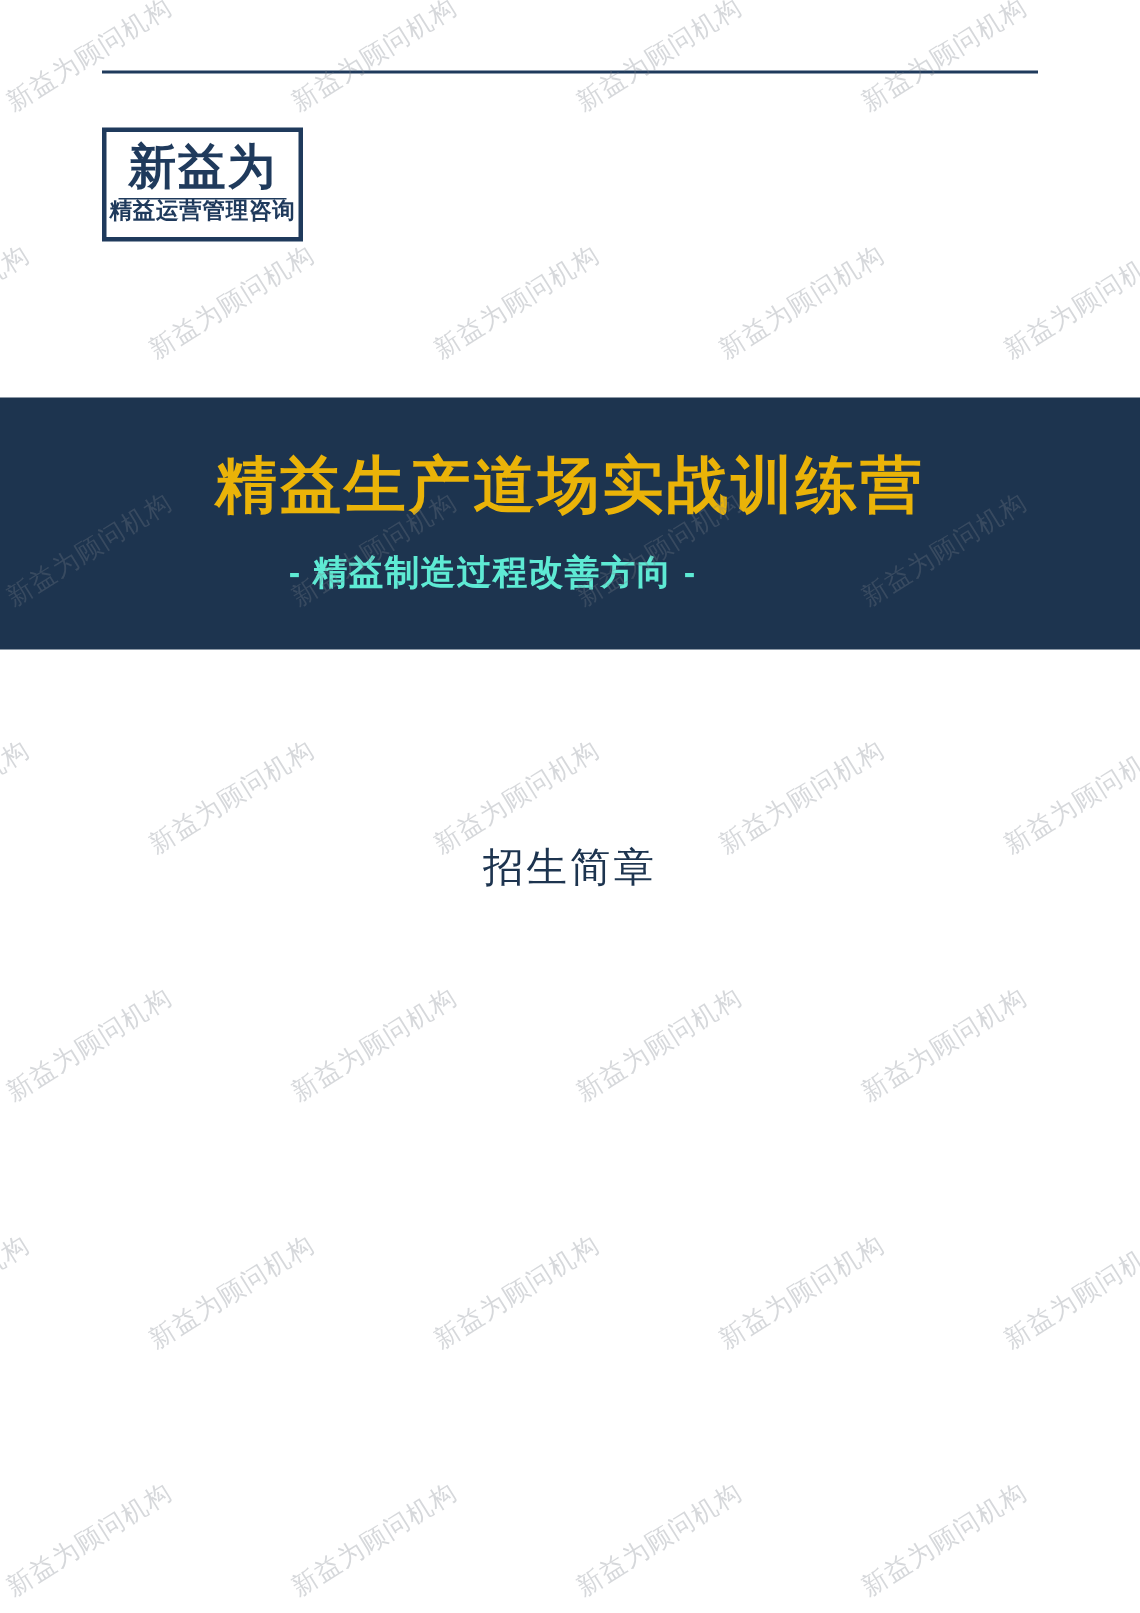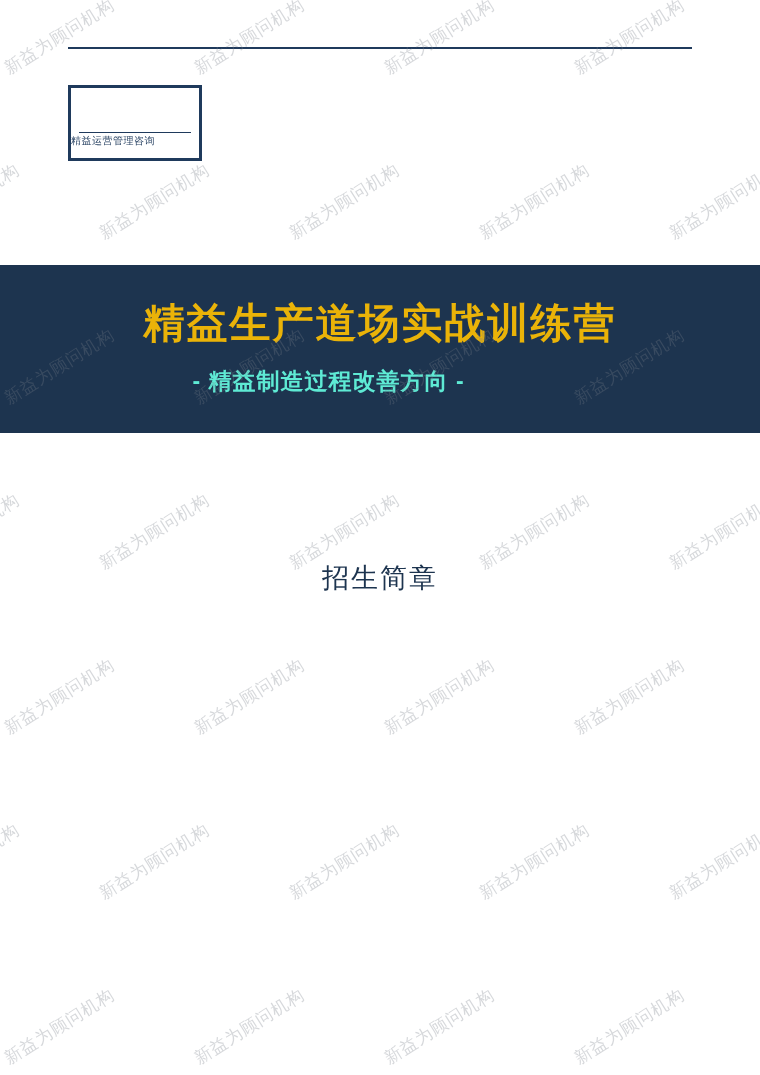--- a/index.html
+++ b/index.html
@@ -75,23 +75,23 @@
     color: #1f3a5c;
     letter-spacing: 1px;
     line-height: 40px;
     font-family: "Liberation Sans", sans-serif;
   }
   .logo-sub {
     position: absolute;
     left: 0;
     top: 46px;
     width: 128px;
-    text-align: left;
-    font-size: 10px;
-    font-weight: normal;
+    text-align: center;
+    font-size: 15px;
+    font-weight: bold;
     color: #1f3a5c;
     letter-spacing: 0.5px;
     line-height: 14px;
   }
   .logo-rule {
     position: absolute;
     left: 8px;
     top: 44px;
     width: 112px;
     height: 1px;
@@ -161,20 +161,21 @@
   }
 </style>
 </head>
 <body>
 
 <div class="page">
 
   <div class="top-rule"></div>
 
   <div class="logo">
+    <div class="logo-main">新益为</div>
     <div class="logo-rule"></div>
     <div class="logo-sub">精益运营管理咨询</div>
   </div>
 
   <div class="banner">
     <div class="banner-title">精益生产道场实战训练营</div>
     <div class="banner-sub">- 精益制造过程改善方向 -</div>
   </div>
 
   <div class="section-title">招生简章</div>

